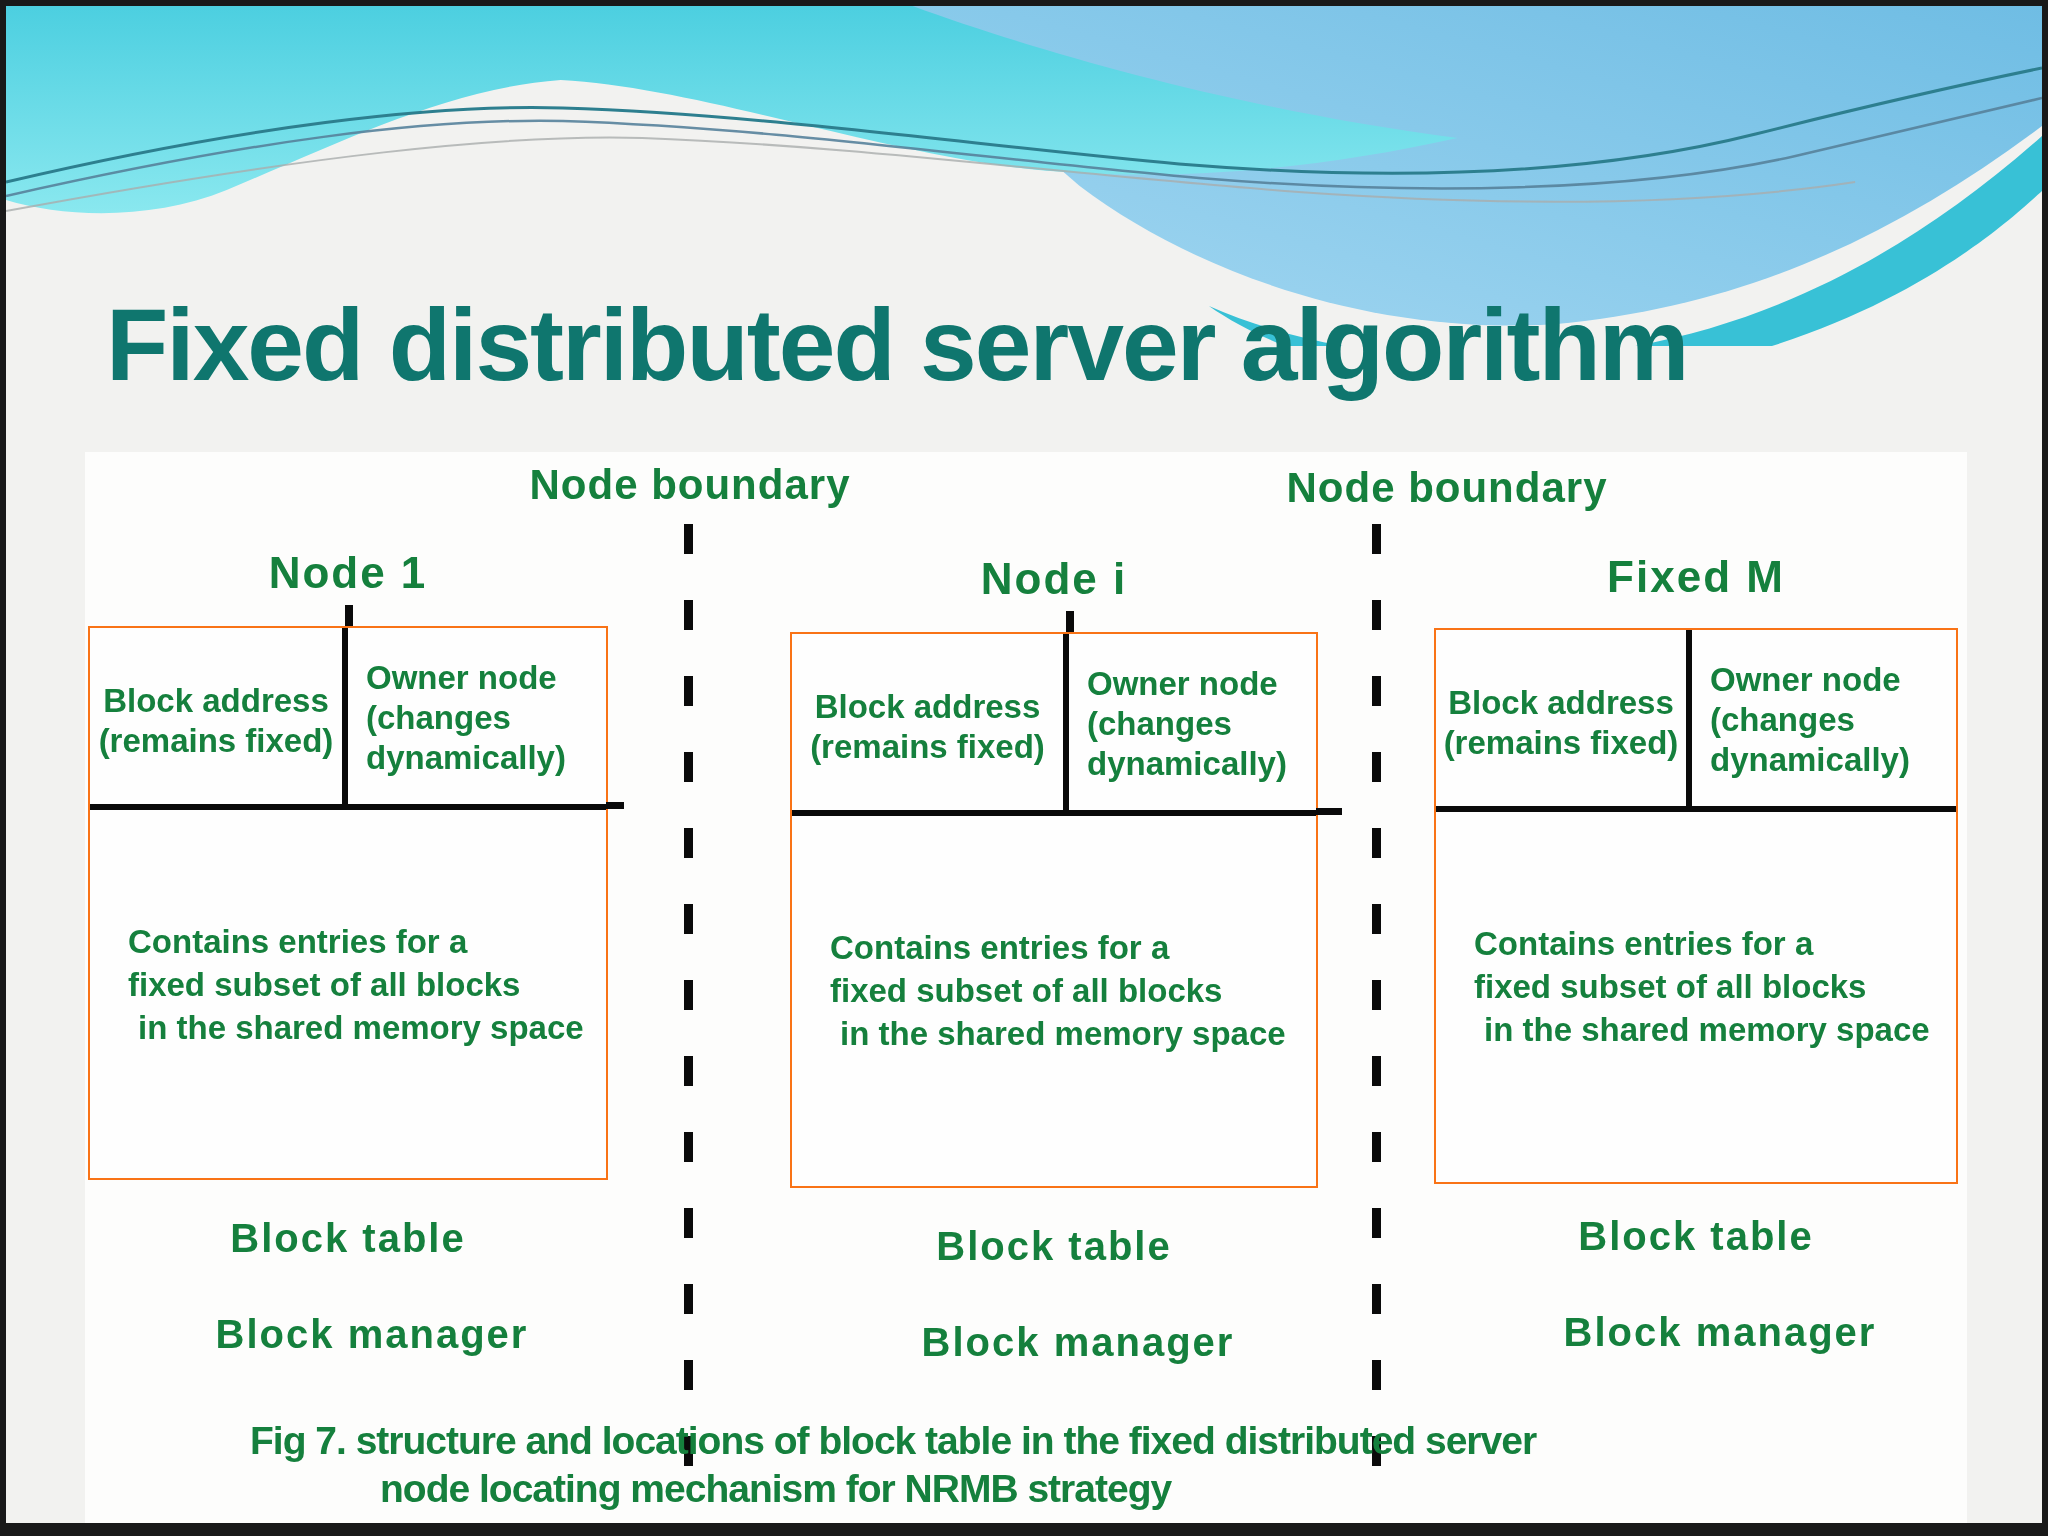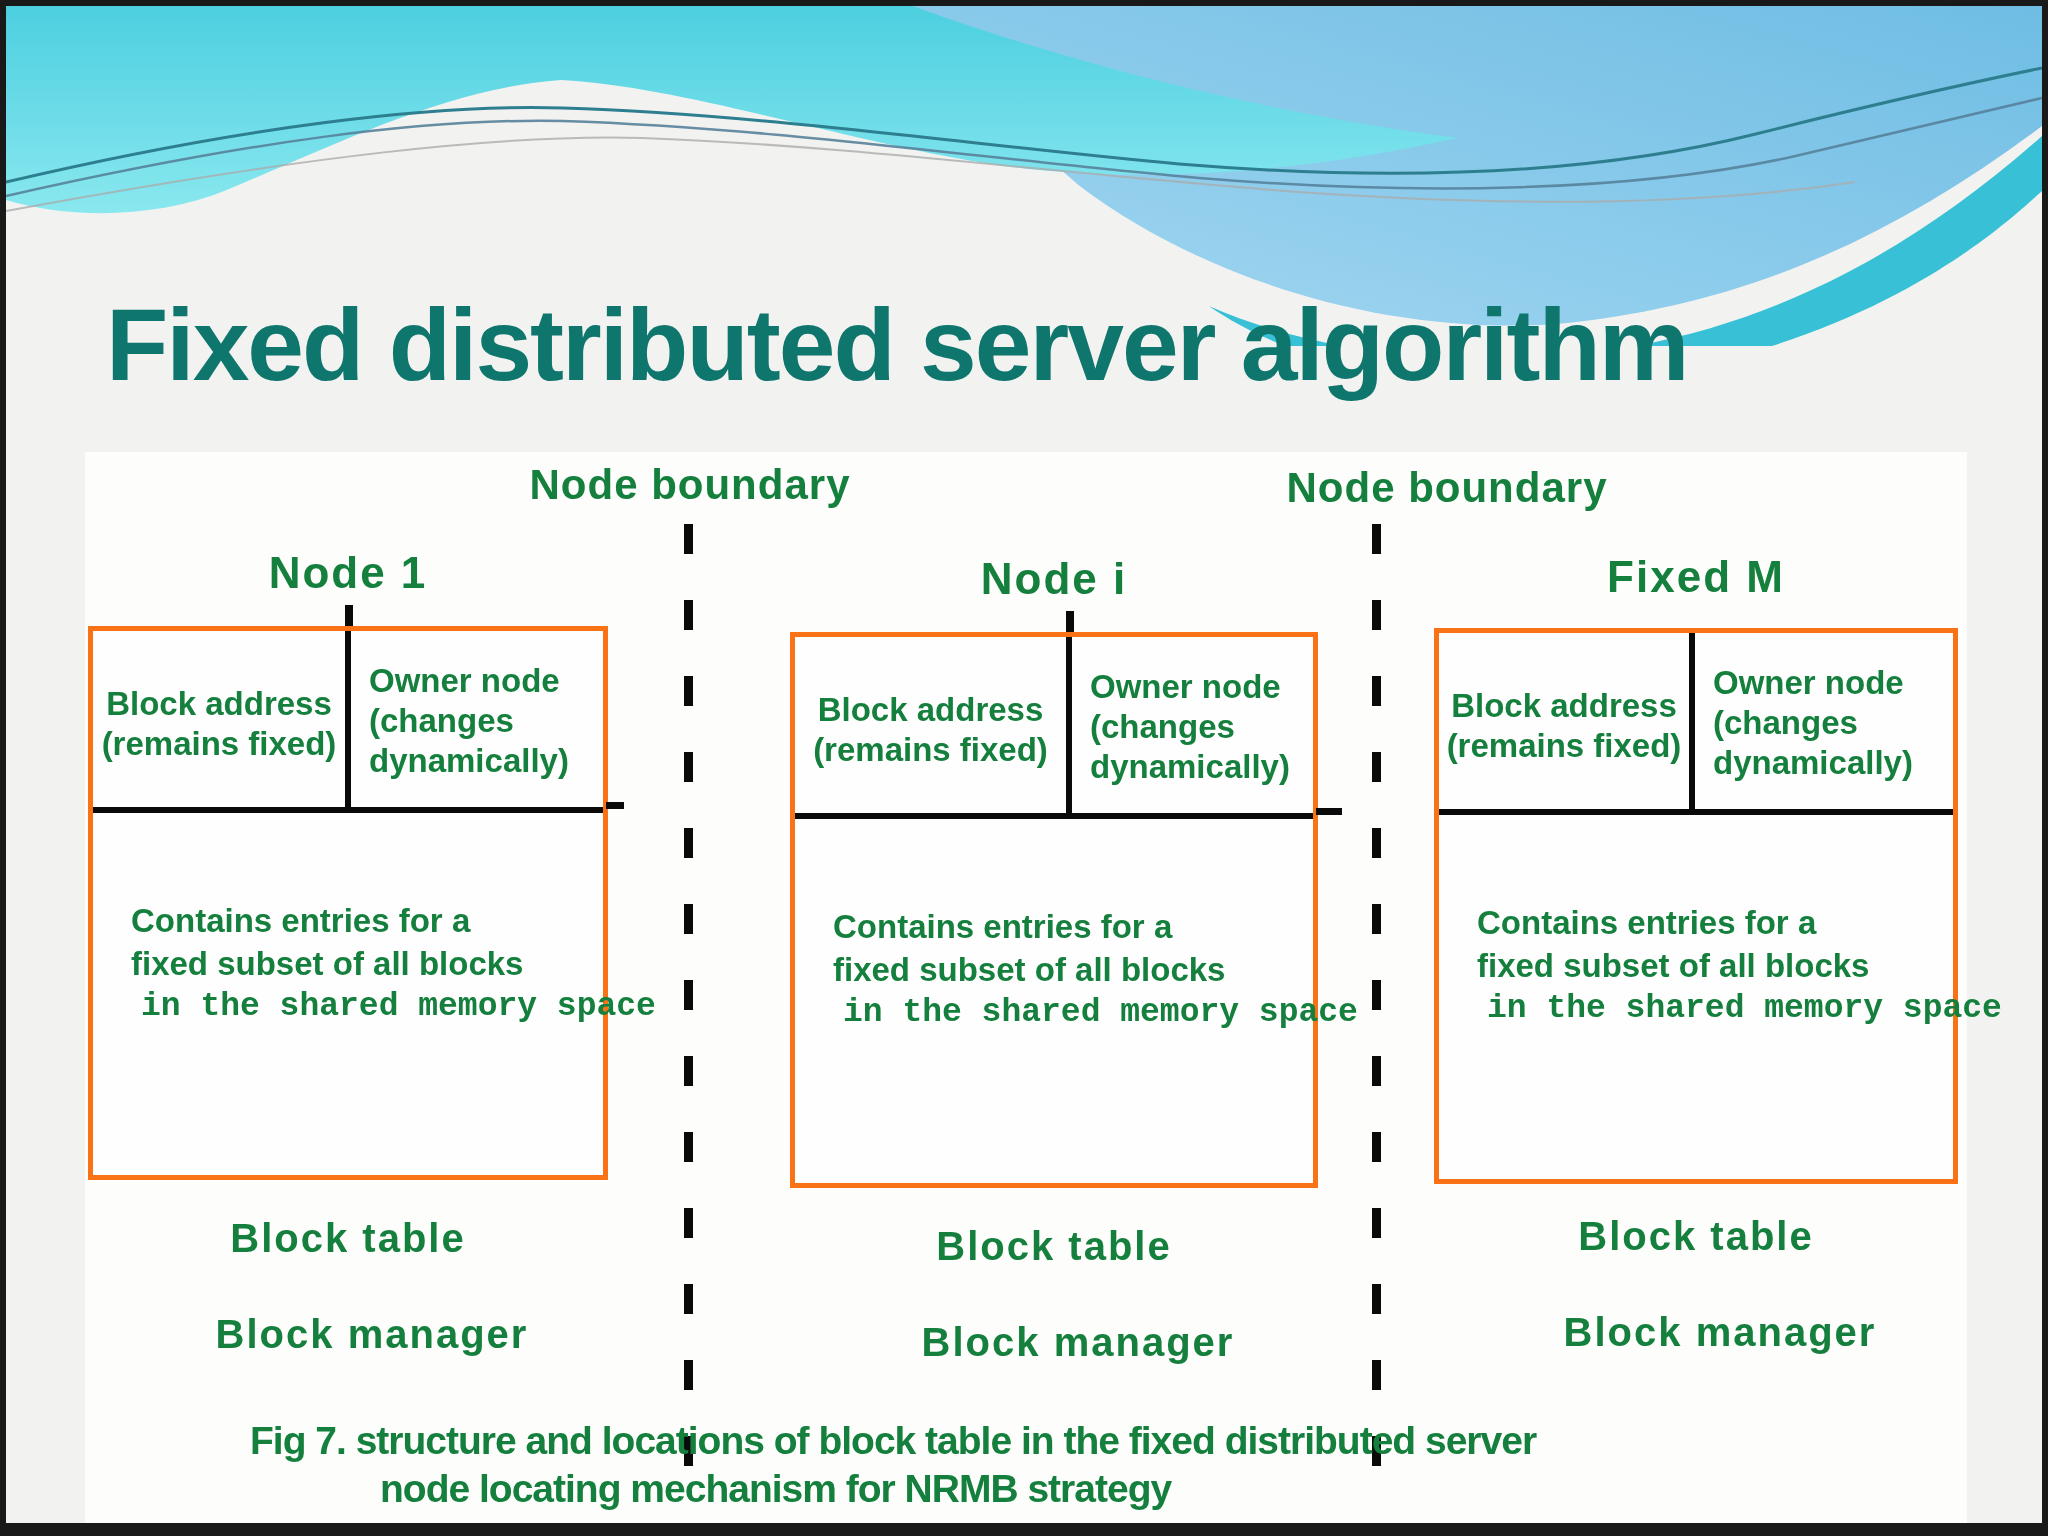--- a/index.html
+++ b/index.html
@@ -38,41 +38,41 @@
   .d2{left:1287px;}
   .node-title{
     position:absolute;text-align:center;
     font-weight:bold;font-size:44px;letter-spacing:2px;white-space:nowrap;
   }
   .nt1{left:3px;width:520px;top:96px;}
   .nt2{left:705px;width:528px;top:102px;}
   .nt3{left:1349px;width:524px;top:100px;}
   .ntable{
     position:absolute;box-sizing:border-box;
-    border:5px solid #f97316;background:#fefefe;
-    display:flex;flex-direction:column;
+    border:2px solid #f97316;background:#fefefe;
+    display:flex;flex-direction:column;gap:24px;
   }
   .t1{left:3px;top:174px;width:520px;height:554px;}
   .t2{left:705px;top:180px;width:528px;height:556px;}
   .t3{left:1349px;top:176px;width:524px;height:556px;}
   .thead{
     box-sizing:border-box;height:182px;
     border-bottom:6px solid #0a0a0a;
     display:grid;
   }
   .t1 .thead{grid-template-columns:258px 1fr;}
   .t2 .thead{grid-template-columns:277px 1fr;}
   .t3 .thead{grid-template-columns:256px 1fr;}
   .cell{box-sizing:border-box;display:flex;flex-direction:column;justify-content:center;}
   .cell-left{border-right:6px solid #0a0a0a;align-items:center;text-align:center;padding-top:10px;}
   .cell-right{padding-left:18px;padding-top:4px;}
   .cell div{font-weight:bold;font-size:33px;line-height:40px;white-space:nowrap;}
   .tbody{flex:1;padding:86px 8px 0 38px;}
   .tbody div{font-weight:bold;font-size:33px;line-height:43px;white-space:nowrap;}
-  .tbody div.l3{margin-left:10px;font-family:Liberation Mono, monospace;}
+  .tbody div.l3{margin-left:10px;}
   .tick{position:absolute;width:8px;height:22px;background:#0a0a0a;}
   .tick-n1{left:260px;top:153px;}
   .tick-n2{left:981px;top:159px;}
   .overhang{position:absolute;height:7px;background:#0a0a0a;}
   .oh-n1{left:521px;top:350px;width:18px;}
   .oh-n2{left:1231px;top:356px;width:26px;}
   .below-label{
     position:absolute;text-align:center;
     font-weight:bold;font-size:40px;letter-spacing:2px;white-space:nowrap;
   }

